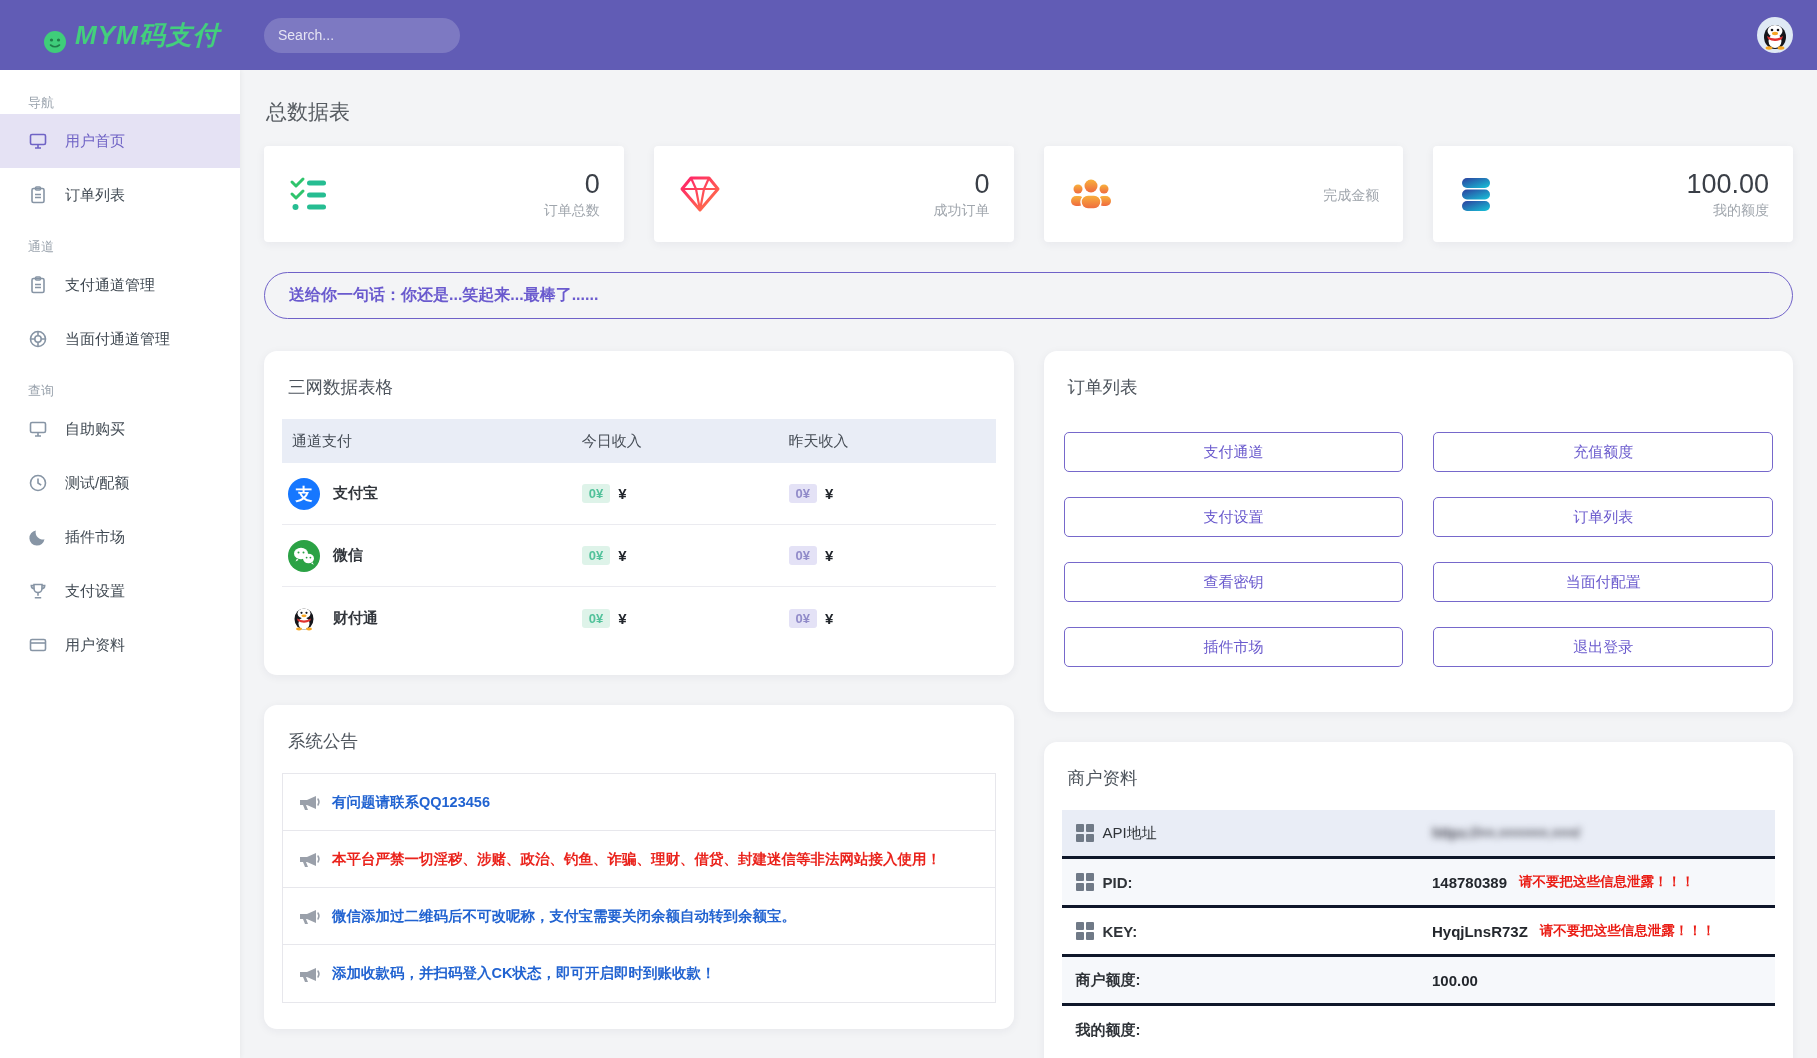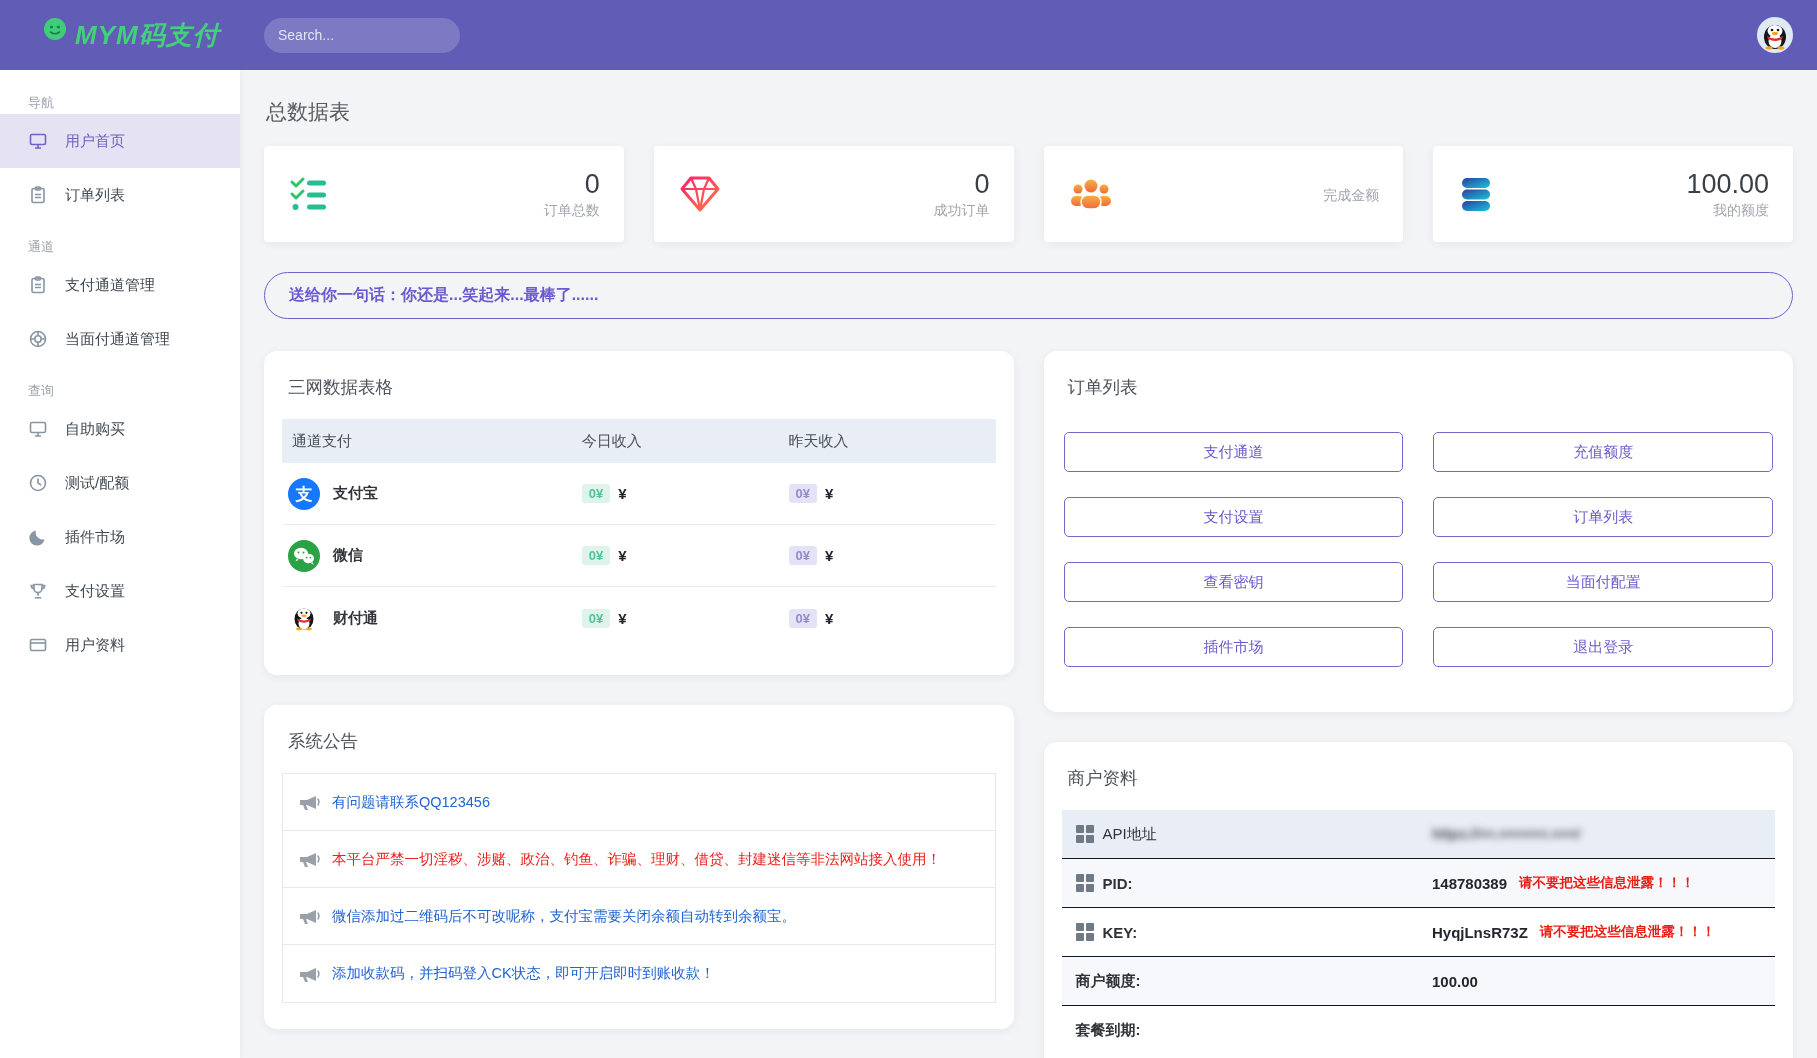--- a/index.html
+++ b/index.html
@@ -2,21 +2,21 @@
 <html><head>
 <meta charset="utf-8">
 <style>
   * { margin:0; padding:0; box-sizing:border-box; }
   html,body { width:1817px; height:1058px; overflow:hidden;
     font-family:"Liberation Sans","DejaVu Sans",sans-serif; background:#f3f4f6; }
 
   
   .header { position:absolute; top:0; left:0; width:1817px; height:70px;
     background:#615cb5; display:flex; align-items:center; z-index:10; }
-  .logo-area { width:240px; display:flex; align-items:flex-start; padding-left:44px; gap:9px; }
+  .logo-area { width:240px; display:flex; align-items:flex-end; padding-left:44px; gap:9px; }
   .logo-mark { width:22px; height:22px; flex:0 0 22px; }
   .logo-text { color:#43cf7c; font-size:26px; font-weight:800; font-style:italic; letter-spacing:1px; white-space:nowrap; }
   .search-pill { margin-left:24px; width:196px; height:35px; border-radius:18px;
     background:rgba(255,255,255,.18); display:flex; align-items:center; padding:0 14px; }
   .search-pill input { flex:1; background:transparent; border:none; outline:none;
     color:#fff; font-size:14px; font-family:inherit; }
   .search-pill input::placeholder { color:rgba(255,255,255,.8); }
   .avatar { position:absolute; right:24px; top:17px; width:36px; height:36px; border-radius:50%;
     background:#dfe9f4; overflow:hidden; display:flex; align-items:center; justify-content:center; cursor:pointer; }
 
@@ -71,27 +71,27 @@
   .qn-grid { display:grid; grid-template-columns:1fr 1fr; column-gap:30px; row-gap:25px; padding:13px 2px; }
   .qn-btn { height:40px; background:#fff; border:1.5px solid #7668cb; border-radius:5px;
     color:#6a5acd; font-size:15px; display:flex; align-items:center; justify-content:center;
     cursor:pointer; font-family:inherit; }
 
   
   .ann-list { border:1px solid #e7e7ec; }
   .ann-row { height:57px; display:flex; align-items:center; gap:11px; padding-left:14px;
     border-bottom:1px solid #e7e7ec; }
   .ann-row:last-child { border-bottom:none; }
-  .ann-text { font-size:14.5px; font-weight:normal; }
+  .ann-text { font-size:14.5px; font-weight:bold; }
   .ann-text.blue { color:#2163d1; }
   .ann-text.red { color:#ea231c; }
 
   
   .m-row { height:49px; display:flex; align-items:center; padding:0 14px;
-    border-bottom:1px solid #0f172a; font-size:15px; }
+    border-bottom:3px solid #0f172a; font-size:15px; }
   .m-row.head { background:#e9edf6; }
   .m-row.tint { background:#f6f8fb; }
   .m-label { width:52%; display:flex; align-items:center; gap:9px; color:#2f3338; }
   .m-label.bold { font-weight:bold; }
   .m-value { font-weight:bold; color:#23272d; display:flex; align-items:center; }
   .m-warning { color:#ea1c14; font-size:13.5px; font-weight:bold; margin-left:12px; }
   .masked { filter:blur(3.5px); color:#4a4a55; font-size:14px; user-select:none; }
 
   .gridic { display:inline-grid; grid-template-columns:8px 8px; grid-template-rows:8px 8px;
     gap:2px; }
@@ -499,21 +499,21 @@
           <div class="m-label bold">
             <span>商户额度:</span>
           </div>
           <div class="m-value">
             <span>100.00</span>
           </div>
         </div>
 
         <div class="m-row" style="border-bottom:none;">
           <div class="m-label bold">
-            <span>套餐到期:</span>
+            <span>我的额度:</span>
           </div>
           <div class="m-value">
             <span></span>
           </div>
         </div>
       </div>
     </div>
   </div>
 </div>
 

